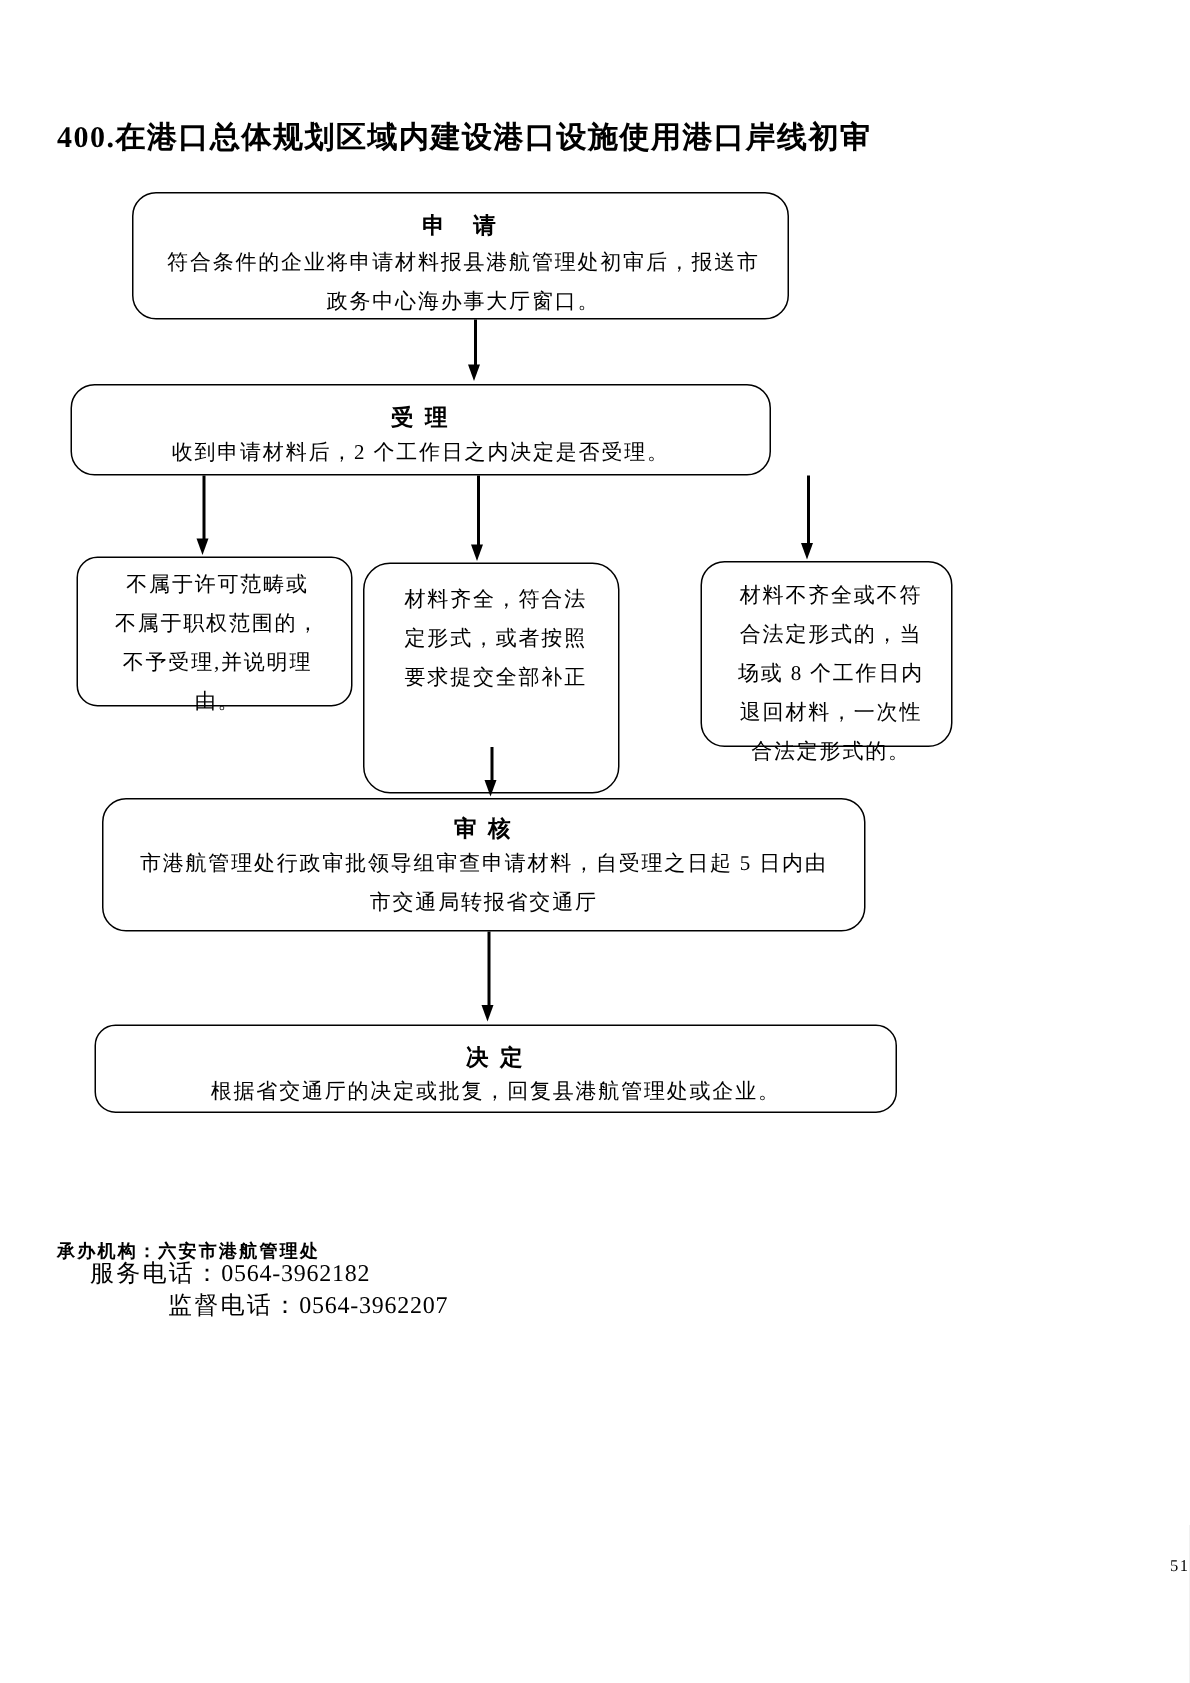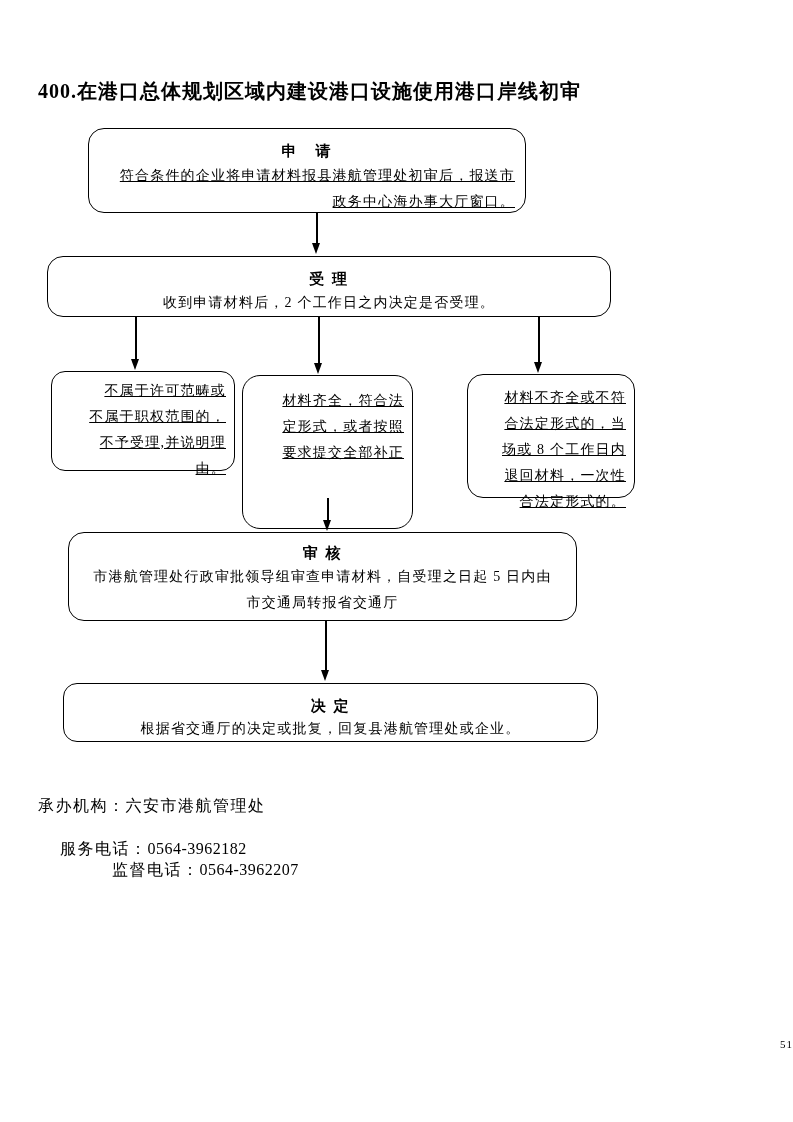--- a/index.html
+++ b/index.html
@@ -42,25 +42,25 @@
     white-space: pre;
     margin-top: 12px;
     line-height: 20px;
   }
   .box-line {
     font-size: 14px;
     letter-spacing: 1.2px;
     line-height: 26px;
     white-space: pre;
   }
-  .lines-left .box-line { text-align: right; text-decoration: underline; }
+  .lines-left .box-line { text-align: center; }
   .lines-center .box-line { text-align: center; }
   #box-apply   { left: 88px;  top: 128px; width: 438px; height: 85px; }
   #box-apply .box-lines { padding: 2px 10px 0 14px; }
-  #box-accept  { left: 47px;  top: 256px; width: 564px; height: 61px; }
+  #box-accept  { left: 47px;  top: 256px; width: 467px; height: 61px; }
   #box-accept .box-lines { padding-top: 1px; }
   #box-left    { left: 51px;  top: 371px; width: 184px; height: 100px; border-radius: 14px; }
   #box-left .box-lines { padding: 6px 8px 0 12px; line-height: 24px; }
   #box-mid     { left: 242px; top: 375px; width: 171px; height: 154px; border-radius: 18px; }
   #box-mid .box-lines { padding: 12px 8px 0 14px; }
   #box-right   { left: 467px; top: 374px; width: 168px; height: 124px; border-radius: 16px; }
   #box-right .box-lines { padding: 10px 8px 0 14px; line-height: 25px; }
   #box-review  { left: 68px;  top: 532px; width: 509px; height: 89px; }
   #box-review .box-title { margin-top: 10px; }
   #box-review .box-lines { padding-top: 1px; }
@@ -83,24 +83,25 @@
   }
   #arrow-1 { left: 316px; top: 213px; height: 31px; }
   #arrow-2 { left: 135px; top: 317px; height: 43px; }
   #arrow-3 { left: 318px; top: 317px; height: 47px; }
   #arrow-4 { left: 538px; top: 317px; height: 46px; }
   #arrow-5 { left: 327px; top: 498px; height: 23px; }
   #arrow-6 { left: 325px; top: 621px; height: 50px; }
   .footer-agency {
     position: absolute;
     left: 38px;
-    top: 796px;
-    font-size: 16px;
+    top: 826px;
+    font-size: 12px;
     letter-spacing: 1.5px;
     white-space: pre;
+    font-weight: bold;
   }
   .footer-phones {
     position: absolute;
     left: 38px;
     top: 821px;
     font-size: 16px;
     letter-spacing: 1.5px;
     white-space: pre;
   }
   .phone-number { letter-spacing: 0.5px; }

